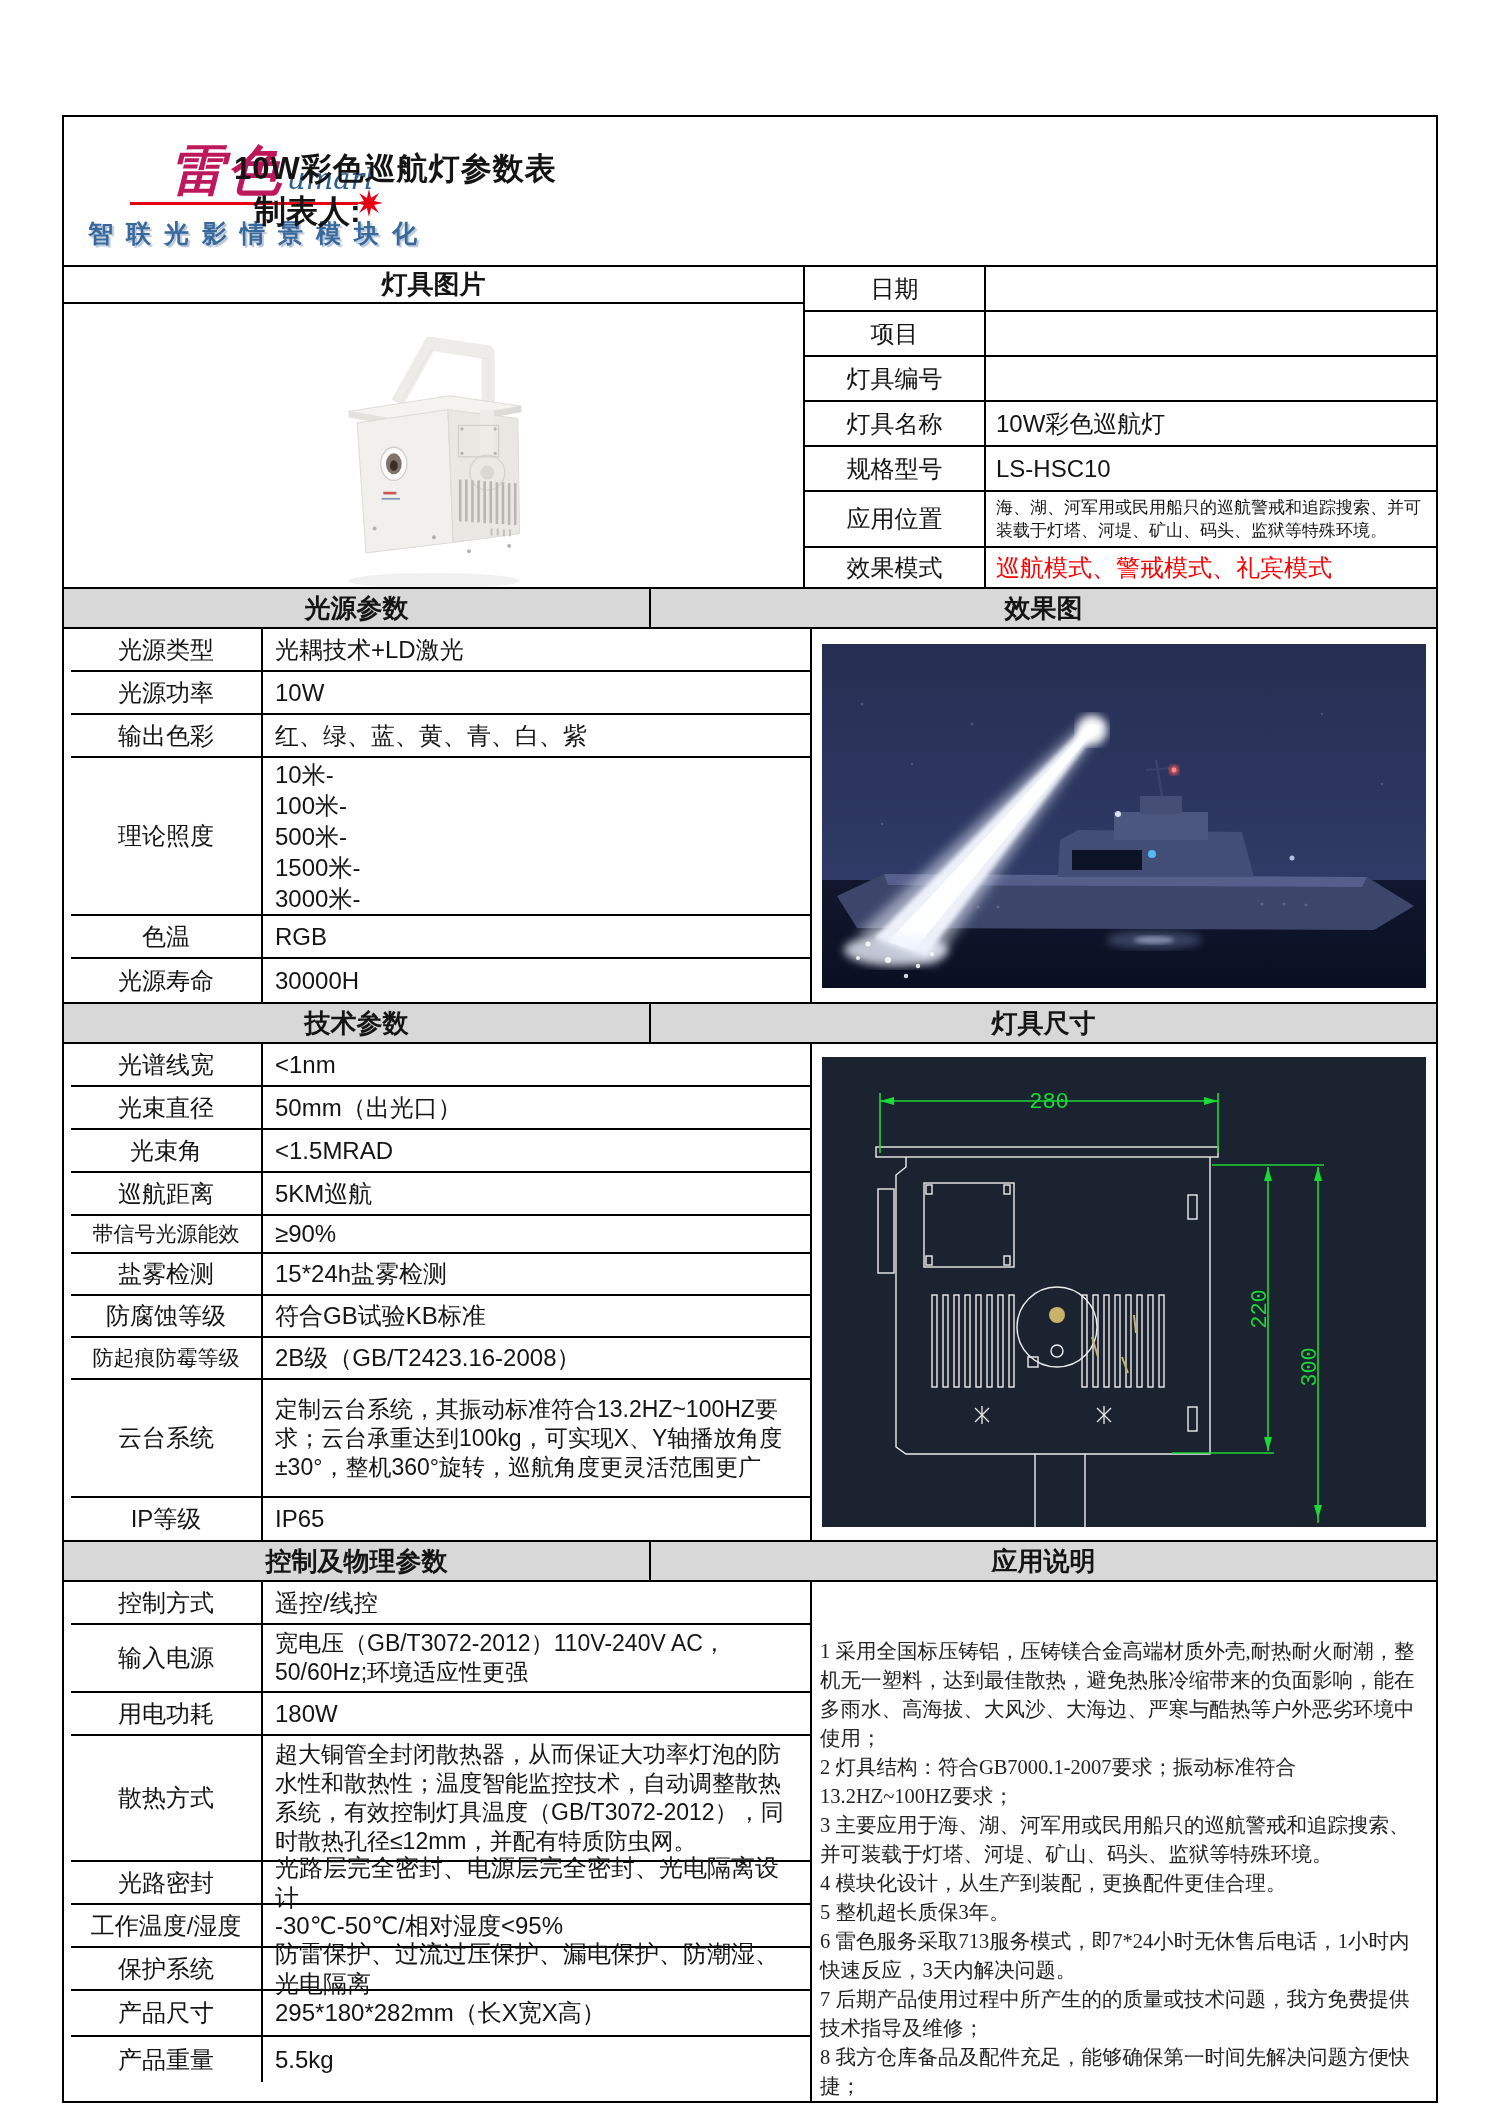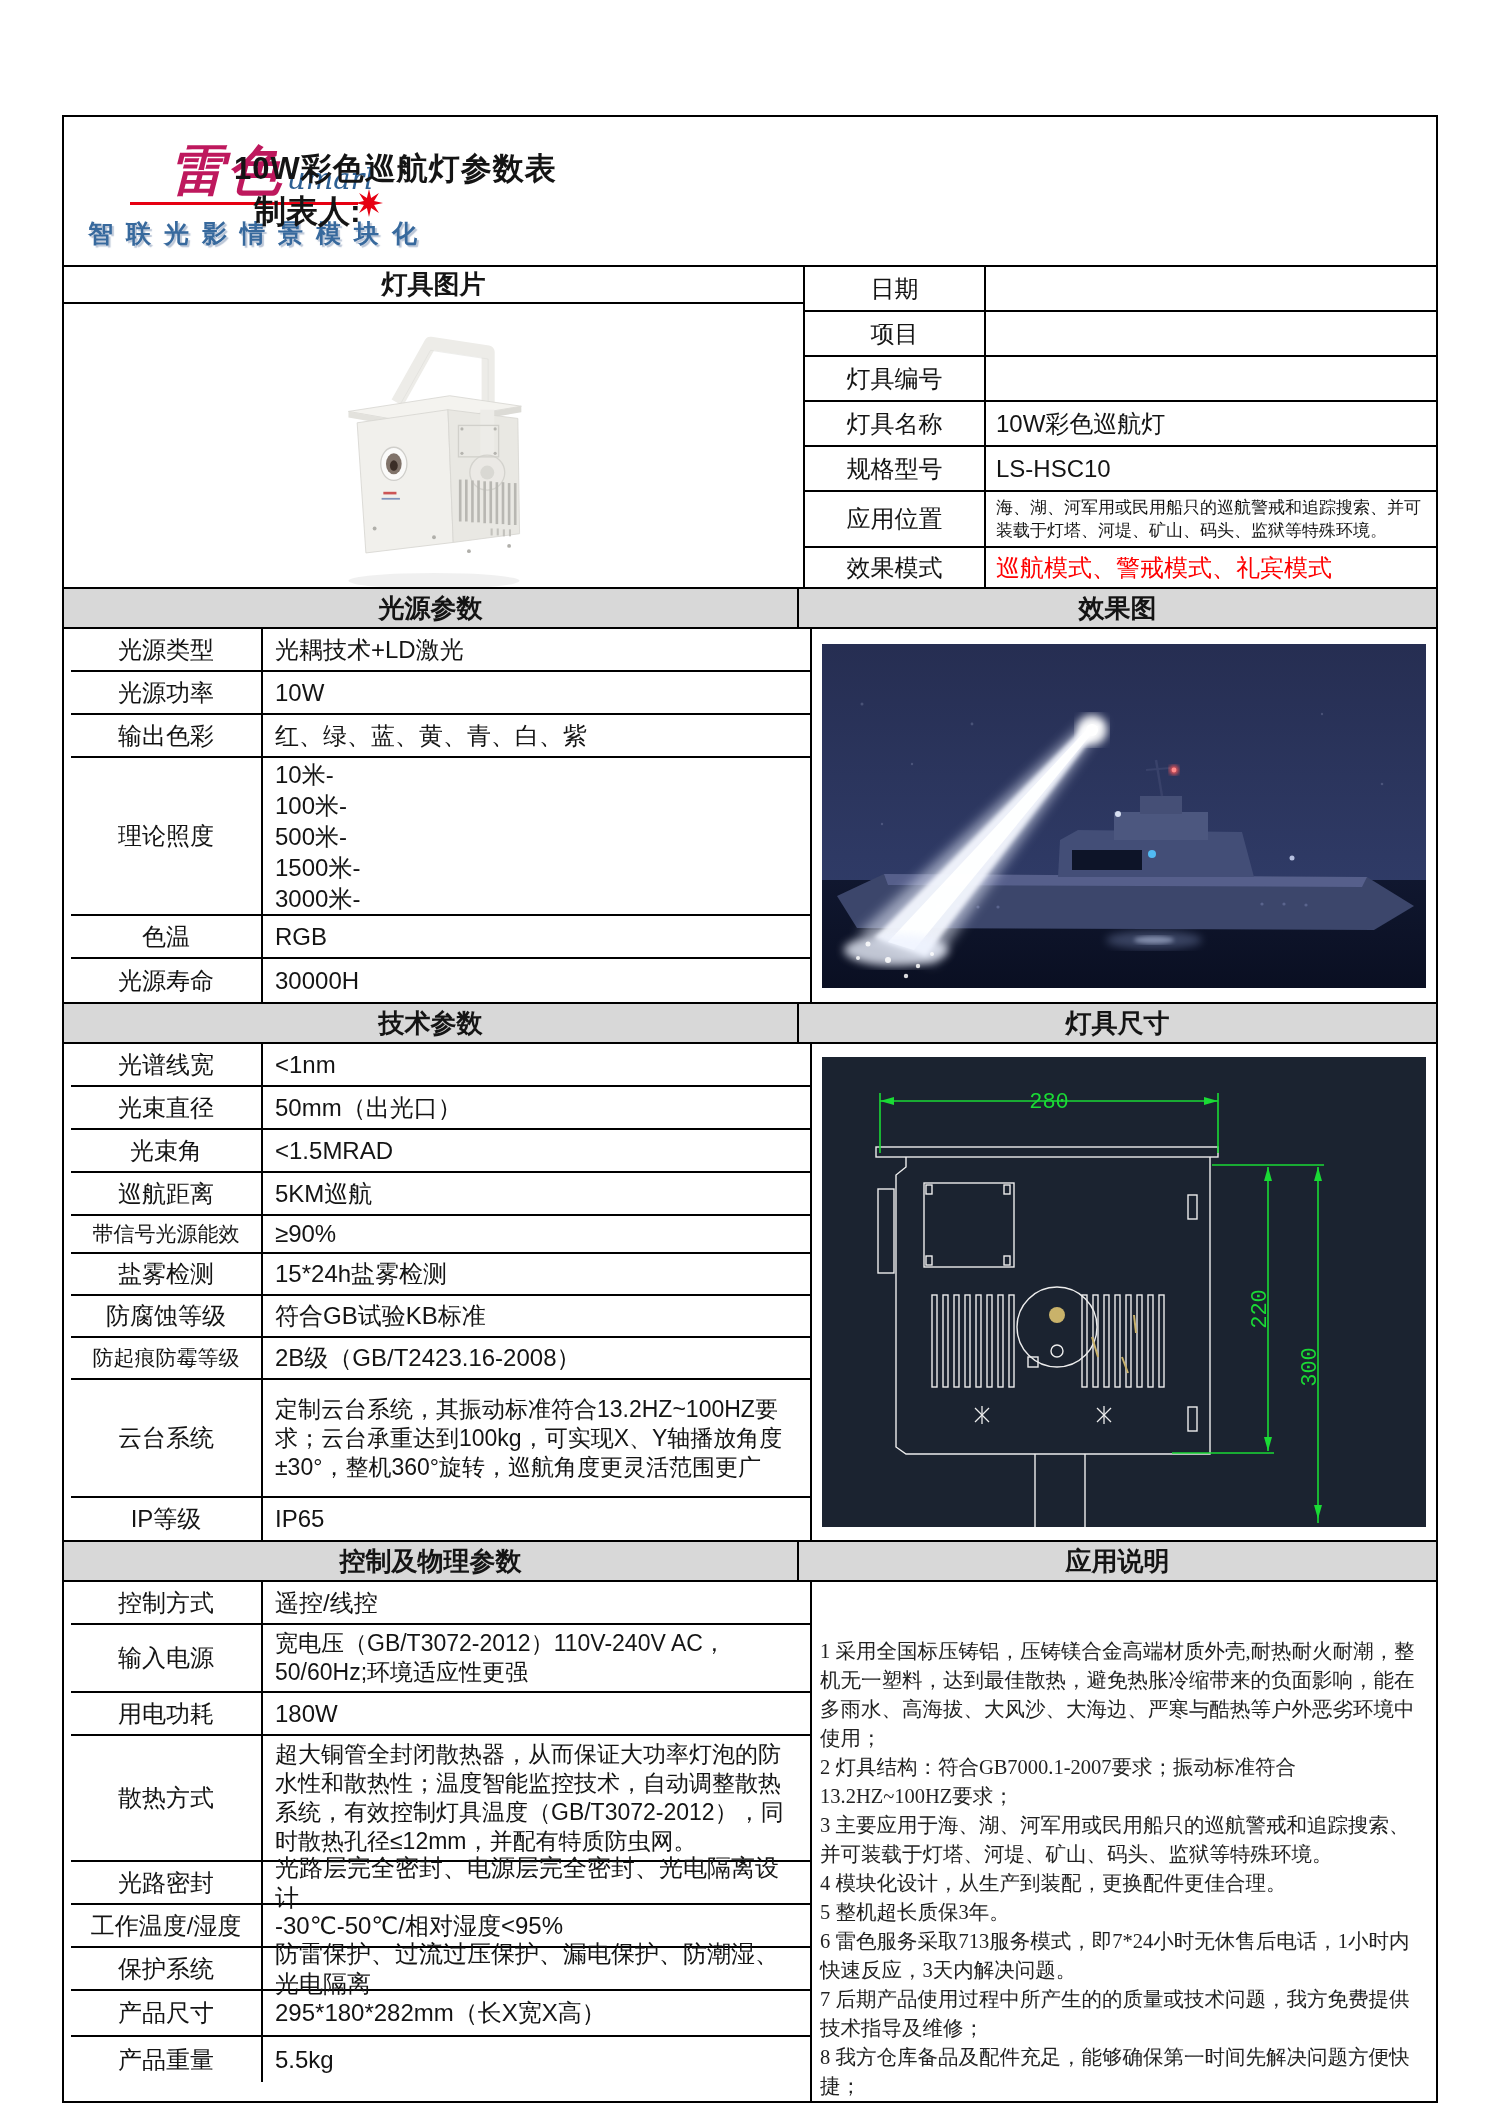--- a/index.html
+++ b/index.html
@@ -37,21 +37,21 @@
   .r45 { height:45px; } .r56 { height:56px; }
   .ilbl { width:181px; border-right:2px solid #000; display:flex; align-items:center;
           justify-content:center; font-size:24px; }
   .ival { flex:1; display:flex; align-items:center; padding:2px 10px; font-size:24px; }
   .ival.small { font-size:17px; line-height:23px; }
   .red { color:#fe0000; }
 
   
   .sec { display:flex; height:42px; border-top:2px solid #000; border-bottom:2px solid #000;
          background:#d8d8d8; font-weight:bold; font-size:26px; }
-  .sec-l { width:735px; border-right:2px solid #000; display:flex; align-items:center; justify-content:center; }
+  .sec-l { width:587px; border-right:2px solid #000; display:flex; align-items:center; justify-content:center; }
   .sec-r { flex:1; display:flex; align-items:center; justify-content:center; }
 
   
   .split { display:flex; }
   .split-left { width:741px; border-right:2px solid #000; display:flex; flex-direction:column;margin-left:7px; }
   .split-right { flex:1; display:flex; align-items:center; justify-content:center; }
   .prow { display:flex; border-bottom:2px solid #000; }
   .prow.last { border-bottom:0; }
   .plbl { width:192px; border-right:2px solid #000; display:flex; align-items:center;
           justify-content:center; text-align:center; font-size:24px; padding:2px 4px; }

